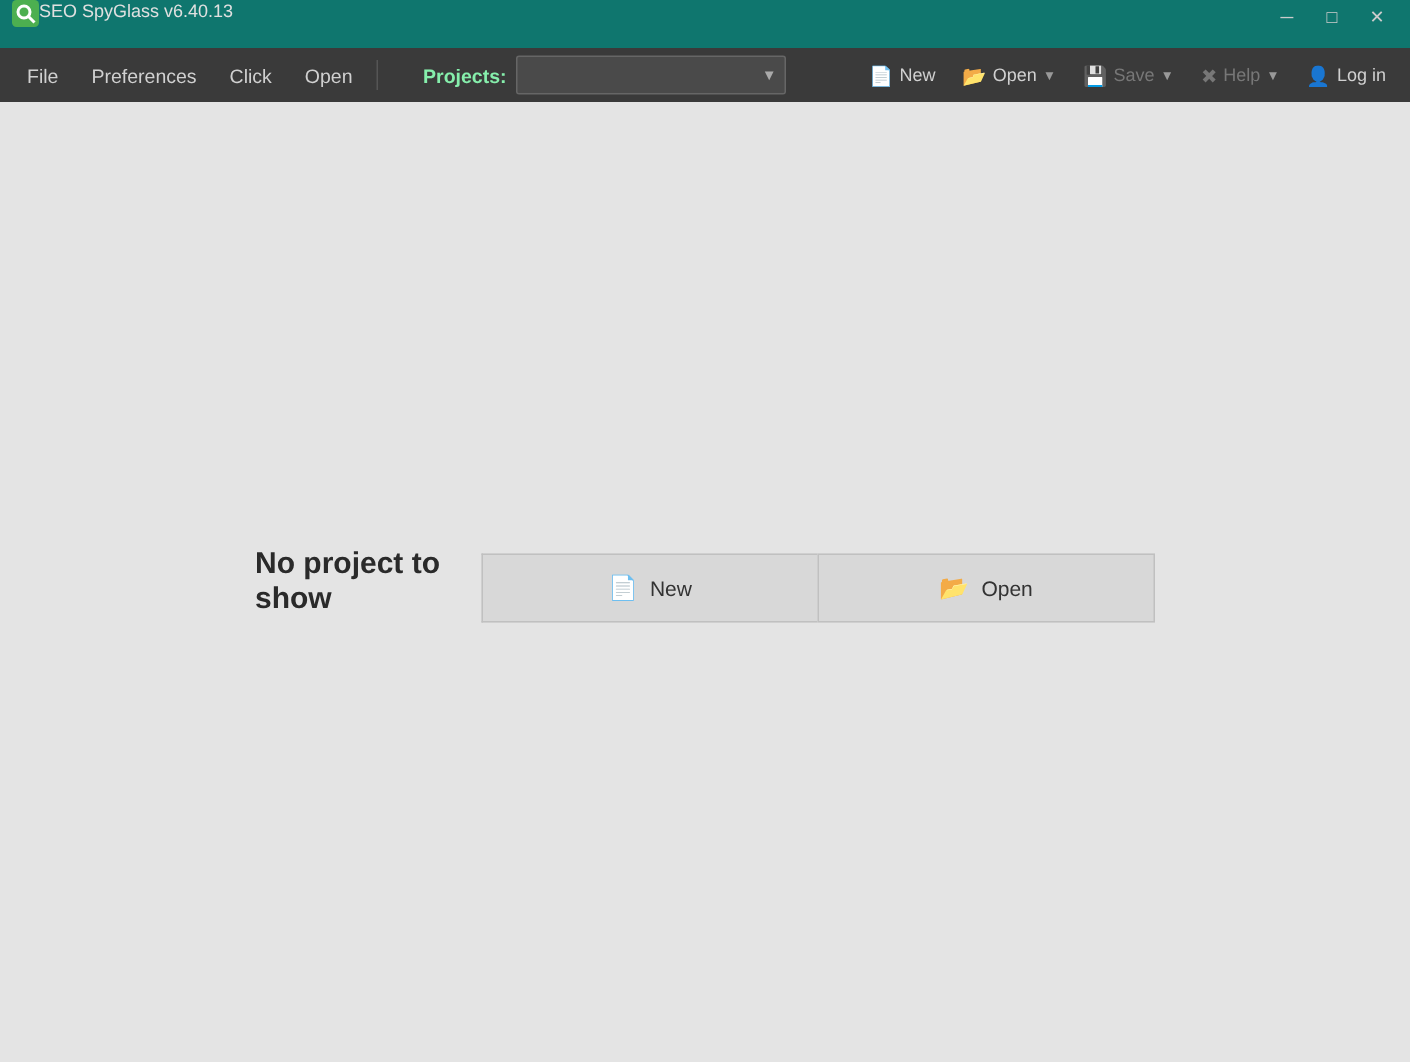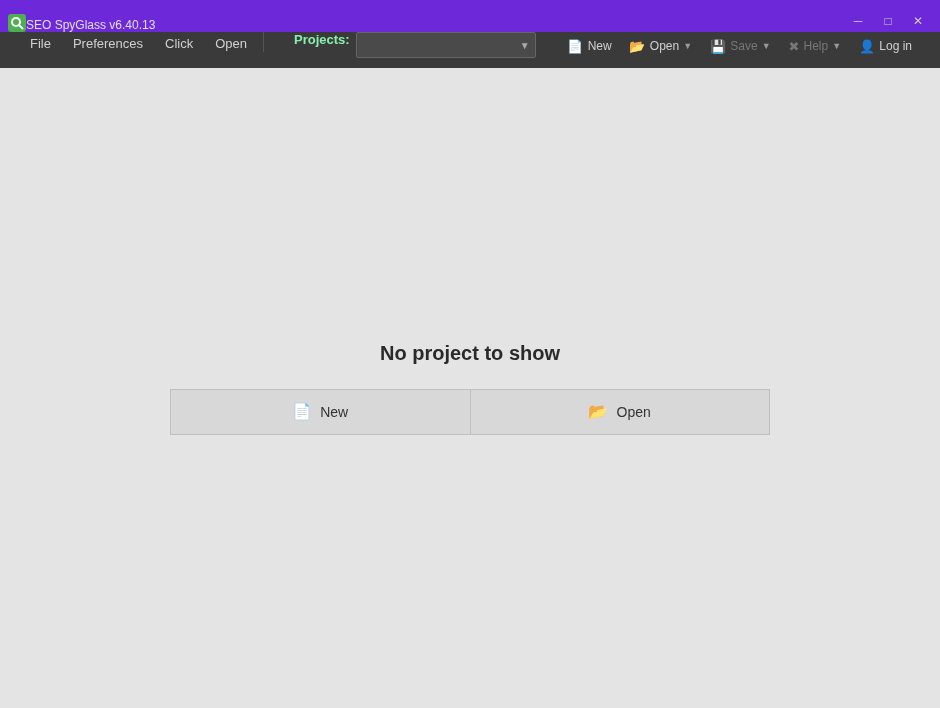--- a/index.html
+++ b/index.html
@@ -16,24 +16,24 @@
     .window {
       width: 940px;
       height: 708px;
       display: flex;
       flex-direction: column;
       background: #e8e8e8;
     }
 
     
     .title-bar {
-      background: #6d28d9;
+      background: #0f766e;
       height: 32px;
       display: flex;
-      align-items: flex-end;
+      align-items: flex-start;
       padding: 0 8px;
       flex-shrink: 0;
     }
 
     .title-bar-text {
       color: #e0e0e0;
       font-size: 12px;
       flex: 1;
     }
 
@@ -54,22 +54,22 @@
       justify-content: center;
       font-size: 12px;
       border-radius: 2px;
     }
 
     
     .menu-bar {
       background: #3a3a3a;
       height: 36px;
       display: flex;
-      align-items: flex-start;
-      padding: 0 20px;
+      align-items: center;
+      padding: 0 8px;
       flex-shrink: 0;
       gap: 2px;
     }
 
     .menu-item {
       color: #d0d0d0;
       padding: 4px 10px;
       cursor: pointer;
       border-radius: 3px;
       font-size: 13px;
@@ -160,21 +160,21 @@
       flex: 1;
       background: #e4e4e4;
       display: flex;
       align-items: center;
       justify-content: center;
       padding: 20px;
     }
 
     .empty-state {
       display: flex;
-      flex-direction: column;
+      flex-direction: row;
       align-items: center;
       gap: 16px;
       width: 600px;
     }
 
     .empty-state-title {
       font-size: 20px;
       font-weight: 700;
       color: #2a2a2a;
     }

